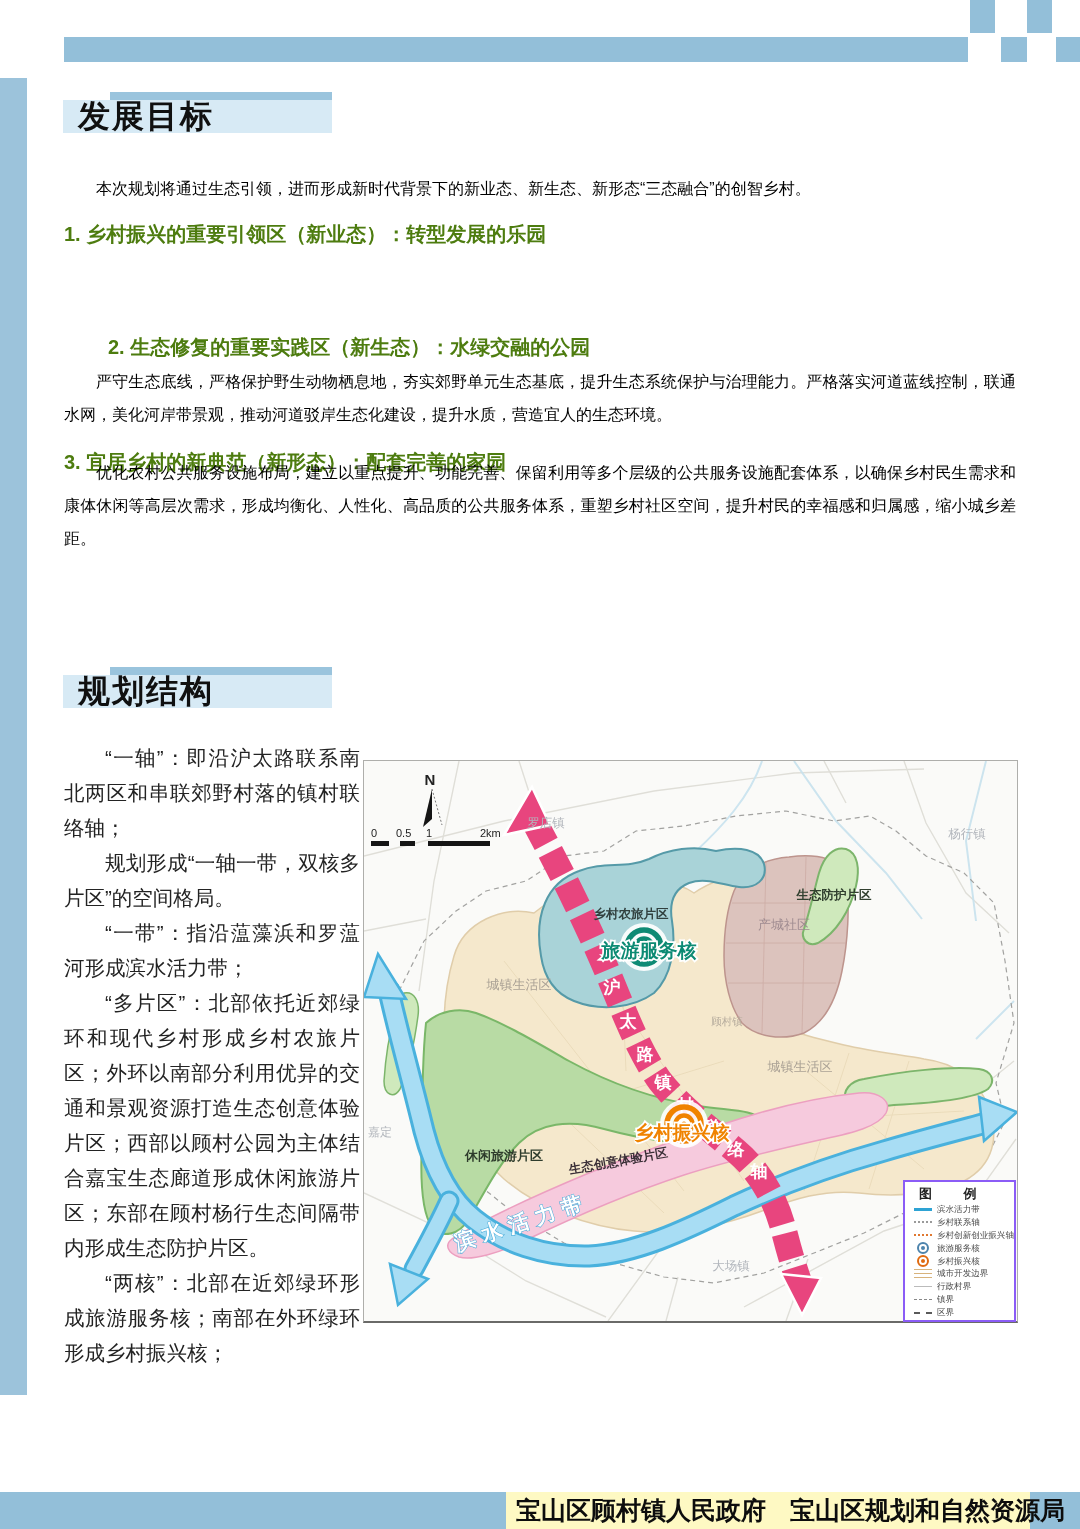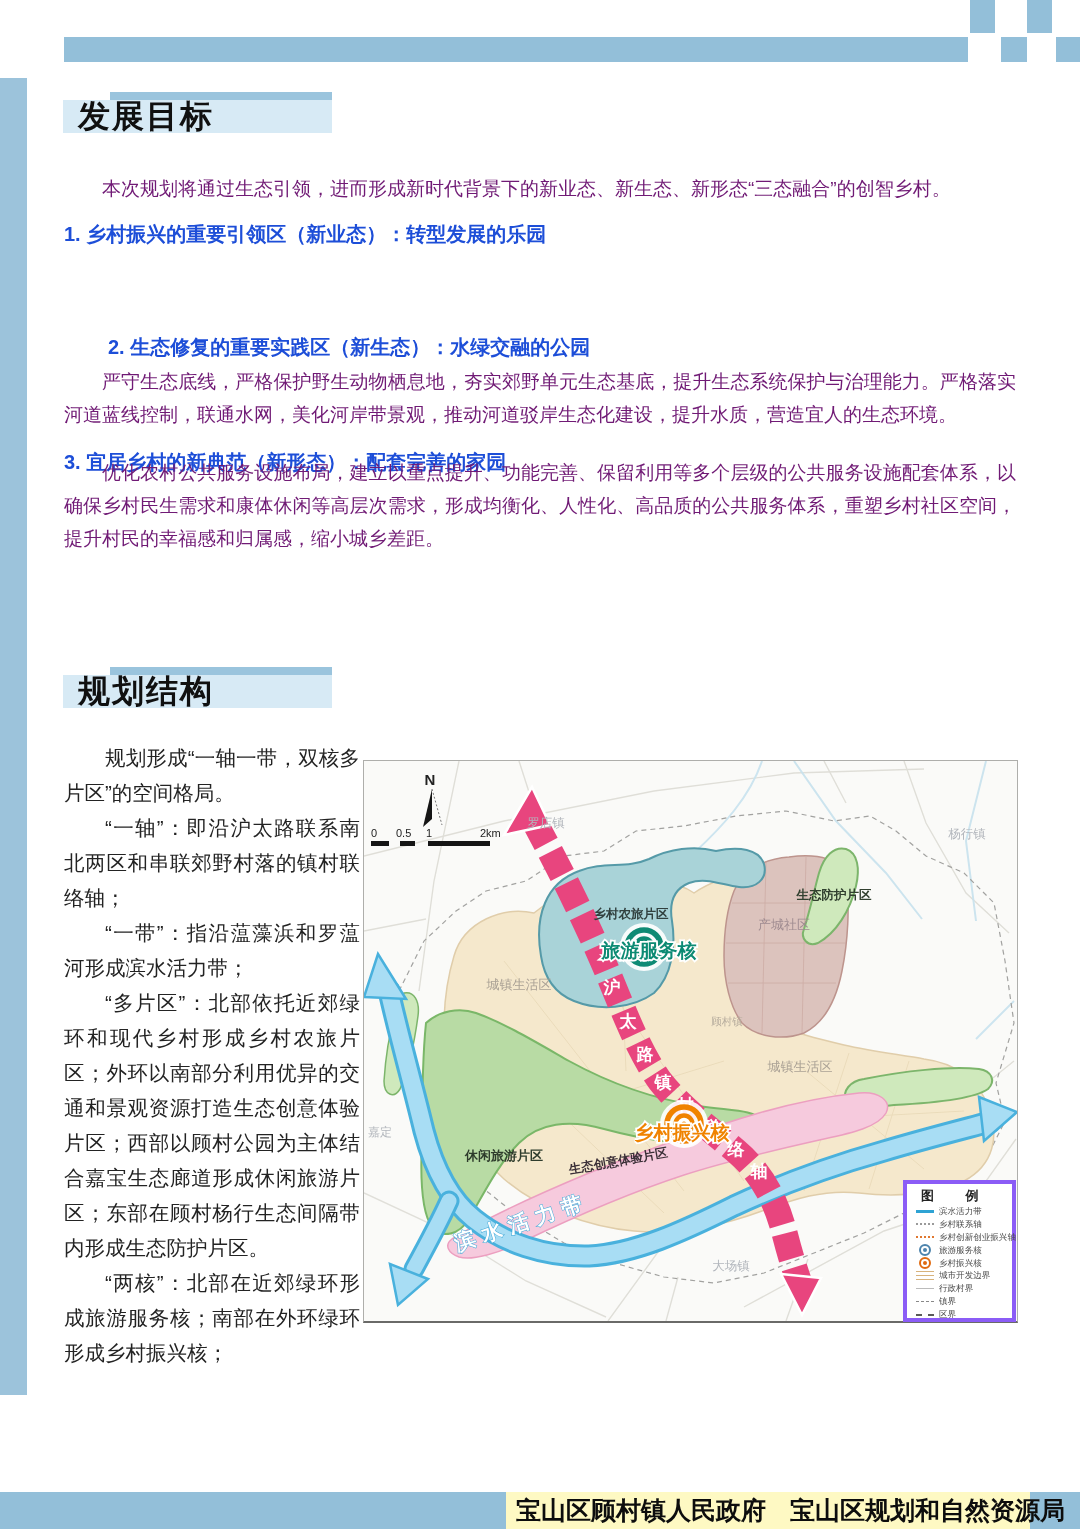--- a/index.html
+++ b/index.html
@@ -8,32 +8,32 @@
   .abs{position:absolute;}
   
   .topbar{left:64px;top:37px;width:904px;height:25px;background:#93bfd9;}
   .sq{background:#93bfd9;}
   .leftstrip{left:0;top:78px;width:27px;height:1317px;background:#9cc3db;}
   
   .title-accent{width:222px;height:9px;background:#9ac4dd;}
   .title-box{width:269px;height:33px;background:#d7eaf5;}
   .title-box .tt{font-size:32px;font-weight:700;color:#101010;line-height:33px;padding-left:15px;letter-spacing:2px;}
   
-  .para{left:64px;width:952px;font-size:19px;line-height:33px;color:#701a75;text-align:justify;}
+  .para{left:64px;width:952px;font-size:16px;line-height:33px;color:#000000;text-align:justify;}
   .indent{text-indent:2em;}
-  .hd{left:64px;width:952px;font-size:20px;font-weight:700;color:#1d4ed8;line-height:26px;}
+  .hd{left:64px;width:952px;font-size:20px;font-weight:700;color:#4d7c0f;line-height:26px;}
   
   .col{left:64px;top:740px;width:296px;font-size:20.5px;line-height:35px;color:#232323;text-align:justify;}
   .col p{margin:0;text-indent:2em;}
   
   .map{left:363px;top:760px;width:653px;height:560px;background:#fafaf8;
        border:1px solid #aeaeab;border-bottom:2px solid #6a6a68;}
   .map svg{display:block;}
   
-  .legend{left:903px;top:1180px;width:113px;height:142px;background:#fff;border:4px solid #8b5cf6;
+  .legend{left:903px;top:1180px;width:113px;height:142px;background:#fff;border:2px solid #8b5cf6;
           box-sizing:border-box;padding:3px 0 0 8px;}
   .legend .lg-title{font-size:13px;font-weight:700;color:#222;letter-spacing:14px;padding-left:6px;}
   .lg-row{display:flex;align-items:center;height:12.9px;}
   .lg-ic{width:20px;min-width:20px;margin-right:4px;display:flex;align-items:center;justify-content:center;}
   .lg-lb{font-size:9px;color:#4a4a4a;white-space:nowrap;transform:scale(.95);transform-origin:left center;}
   .ln-water{width:18px;height:3px;background:#2ea3d4;}
   .ln-dot-g{width:18px;border-top:2px dotted #9a9a9a;}
   .ln-dot-o{width:18px;border-top:2px dotted #e07830;}
   .ic-core{width:8px;height:8px;border-radius:50%;position:relative;}
   .ic-core-b{border:2px solid #4d84ad;}
@@ -80,22 +80,22 @@
 
   <div class="abs hd" style="top:449px;">3. 宜居乡村的新典范（新形态）：配套完善的家园</div>
   <div class="abs para indent" style="top:456px;">优化农村公共服务设施布局，建立以重点提升、功能完善、保留利用等多个层级的公共服务设施配套体系，以确保乡村民生需求和康体休闲等高层次需求，形成均衡化、人性化、高品质的公共服务体系，重塑乡村社区空间，提升村民的幸福感和归属感，缩小城乡差距。</div>
 
   <div class="abs title-accent" style="left:110px;top:667px;"></div>
   <div class="abs title-box" style="left:63px;top:675px;">
     <div class="tt">规划结构</div>
   </div>
 
   <div class="abs col">
+    <p>“一轴”：即沿沪太路联系南北两区和串联郊野村落的镇村联络轴；</p>
     <p>规划形成“一轴一带，双核多片区”的空间格局。</p>
-    <p>“一轴”：即沿沪太路联系南北两区和串联郊野村落的镇村联络轴；</p>
     <p>“一带”：指沿蕰藻浜和罗蕰河形成滨水活力带；</p>
     <p>“多片区”：北部依托近郊绿环和现代乡村形成乡村农旅片区；外环以南部分利用优异的交通和景观资源打造生态创意体验片区；西部以顾村公园为主体结合嘉宝生态廊道形成休闲旅游片区；东部在顾村杨行生态间隔带内形成生态防护片区。</p>
     <p>“两核”：北部在近郊绿环形成旅游服务核；南部在外环绿环形成乡村振兴核；</p>
   </div>
 
   <div class="abs map">
     <svg width="653" height="560" viewBox="0 0 653 560" xmlns="http://www.w3.org/2000/svg">
 
       <g stroke="#dddcd5" stroke-width="1.4" fill="none" opacity="0.9">
         <path d="M95 0 L70 120 L55 230"></path>

